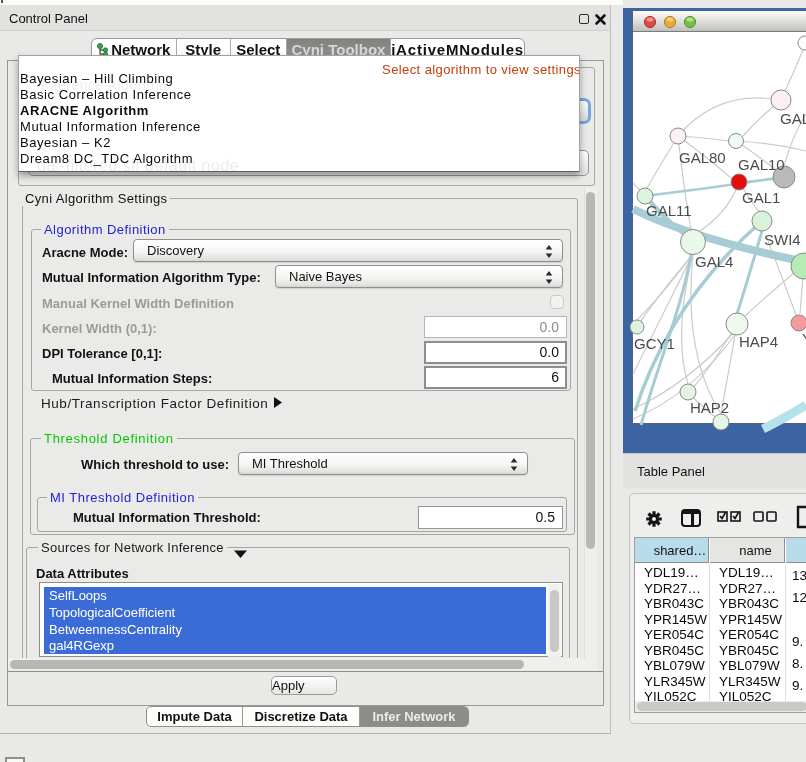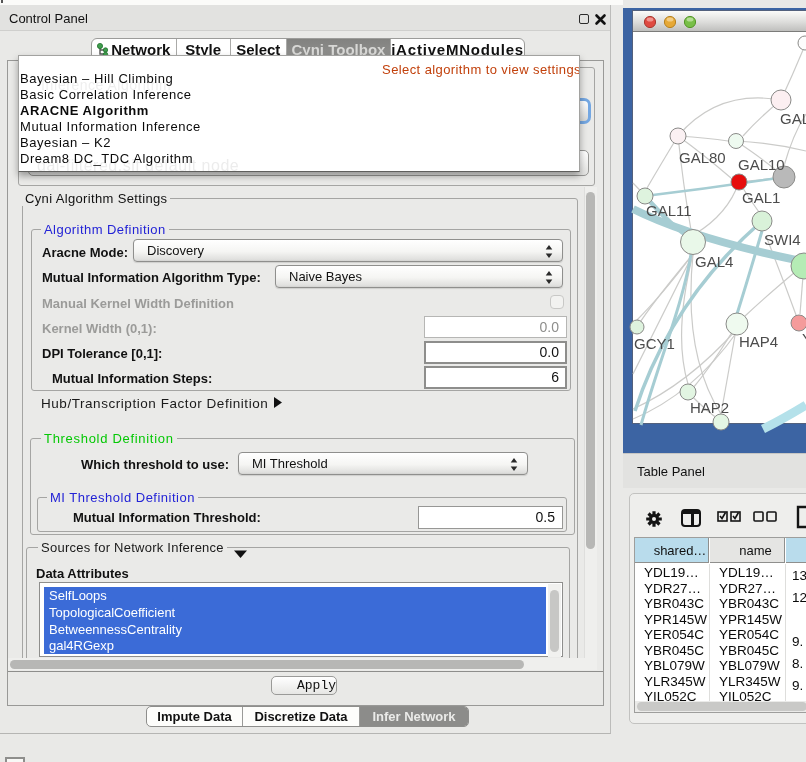--- a/index.html
+++ b/index.html
@@ -131,21 +131,21 @@
     </div>
   </div>
 
   <div class="abs" style="left:584px;top:182px;width:13px;height:471px;background:#efefed;border-left:1px solid #dededc;"></div>
   <div class="abs" style="left:586px;top:187px;width:9px;height:357px;background:#b7b7b5;border-radius:4.5px;"></div>
 
   <div class="abs" style="left:8px;top:653px;width:589px;height:12px;background:#efefed;"></div>
   <div class="abs" style="left:10px;top:655px;width:514px;height:9px;background:#b7b7b5;border-radius:4.5px;"></div>
 
   <div class="abs" style="left:8px;top:666px;width:595px;height:34px;background:#e9e9e7;border-top:1px solid #8e8e8c;"></div>
-  <div class="abs" style="left:271px;top:671px;width:66px;height:19px;border:1px solid #9a9a98;border-radius:5px;background:linear-gradient(#fff,#e6e6e4);text-align:right;font-size:13px;line-height:17px;color:#111;font-family:Liberation Mono, monospace;">Apply</div>
+  <div class="abs" style="left:271px;top:671px;width:66px;height:19px;border:1px solid #9a9a98;border-radius:5px;background:linear-gradient(#fff,#e6e6e4);text-align:left;font-size:13px;line-height:17px;color:#111;">Apply</div>
 
   <div class="abs" style="left:146px;top:701px;width:323px;height:21px;border:1px solid #8e8e8c;border-radius:5px;background:#fdfdfb;overflow:hidden;display:flex;font-size:13px;font-weight:bold;color:#111;">
     <div style="width:96px;border-right:1px solid #9a9a98;text-align:center;line-height:20px;">Impute Data</div>
     <div style="width:117px;border-right:1px solid #9a9a98;text-align:center;line-height:20px;">Discretize Data</div>
     <div style="flex:1;background:#8c8c8a;color:#ebebe9;text-align:center;line-height:20px;">Infer Network</div>
   </div>
 </div>
 
 <div class="abs" style="left:18px;top:55px;width:562px;height:117px;background:#fff;border:1px solid #a2a2a0;border-bottom:1px solid #5f5f5d;box-shadow:0 4px 7px rgba(0,0,0,0.35);z-index:10;overflow:hidden;">
   <div class="abs" style="left:22px;top:21px;font-size:14px;color:rgba(150,150,150,0.16);letter-spacing:0.5px;">Inference Algorithm</div>

